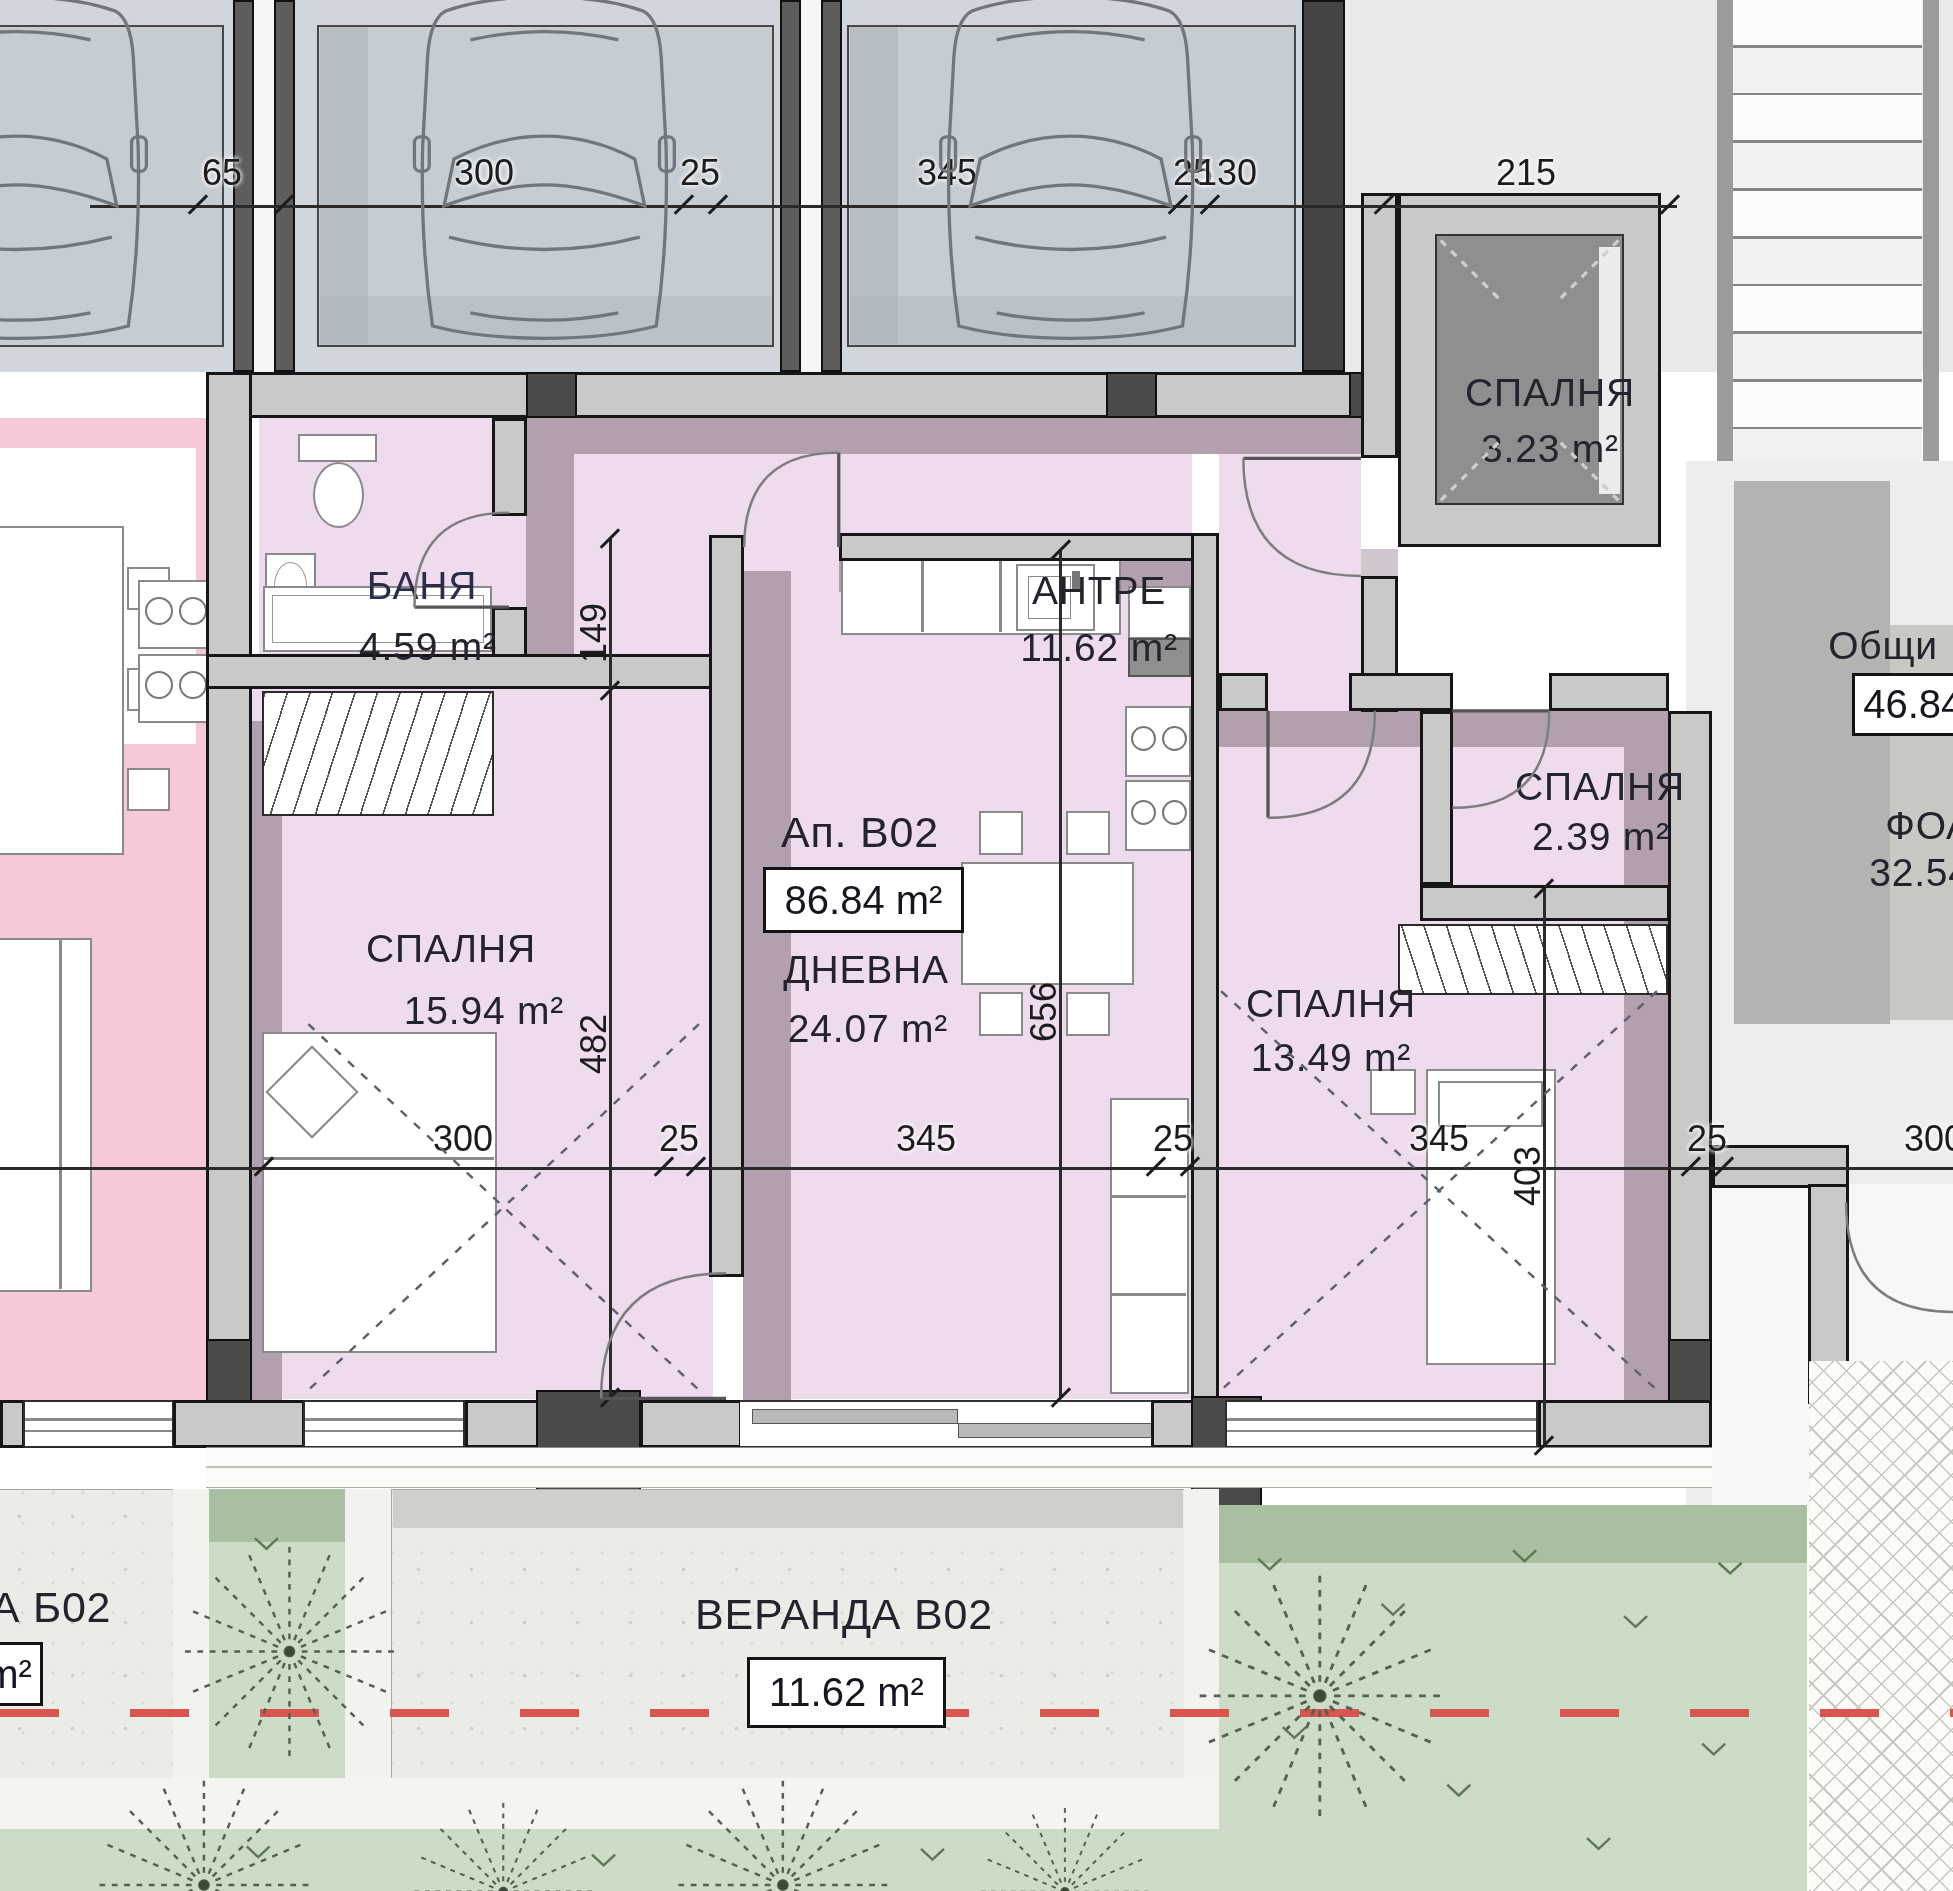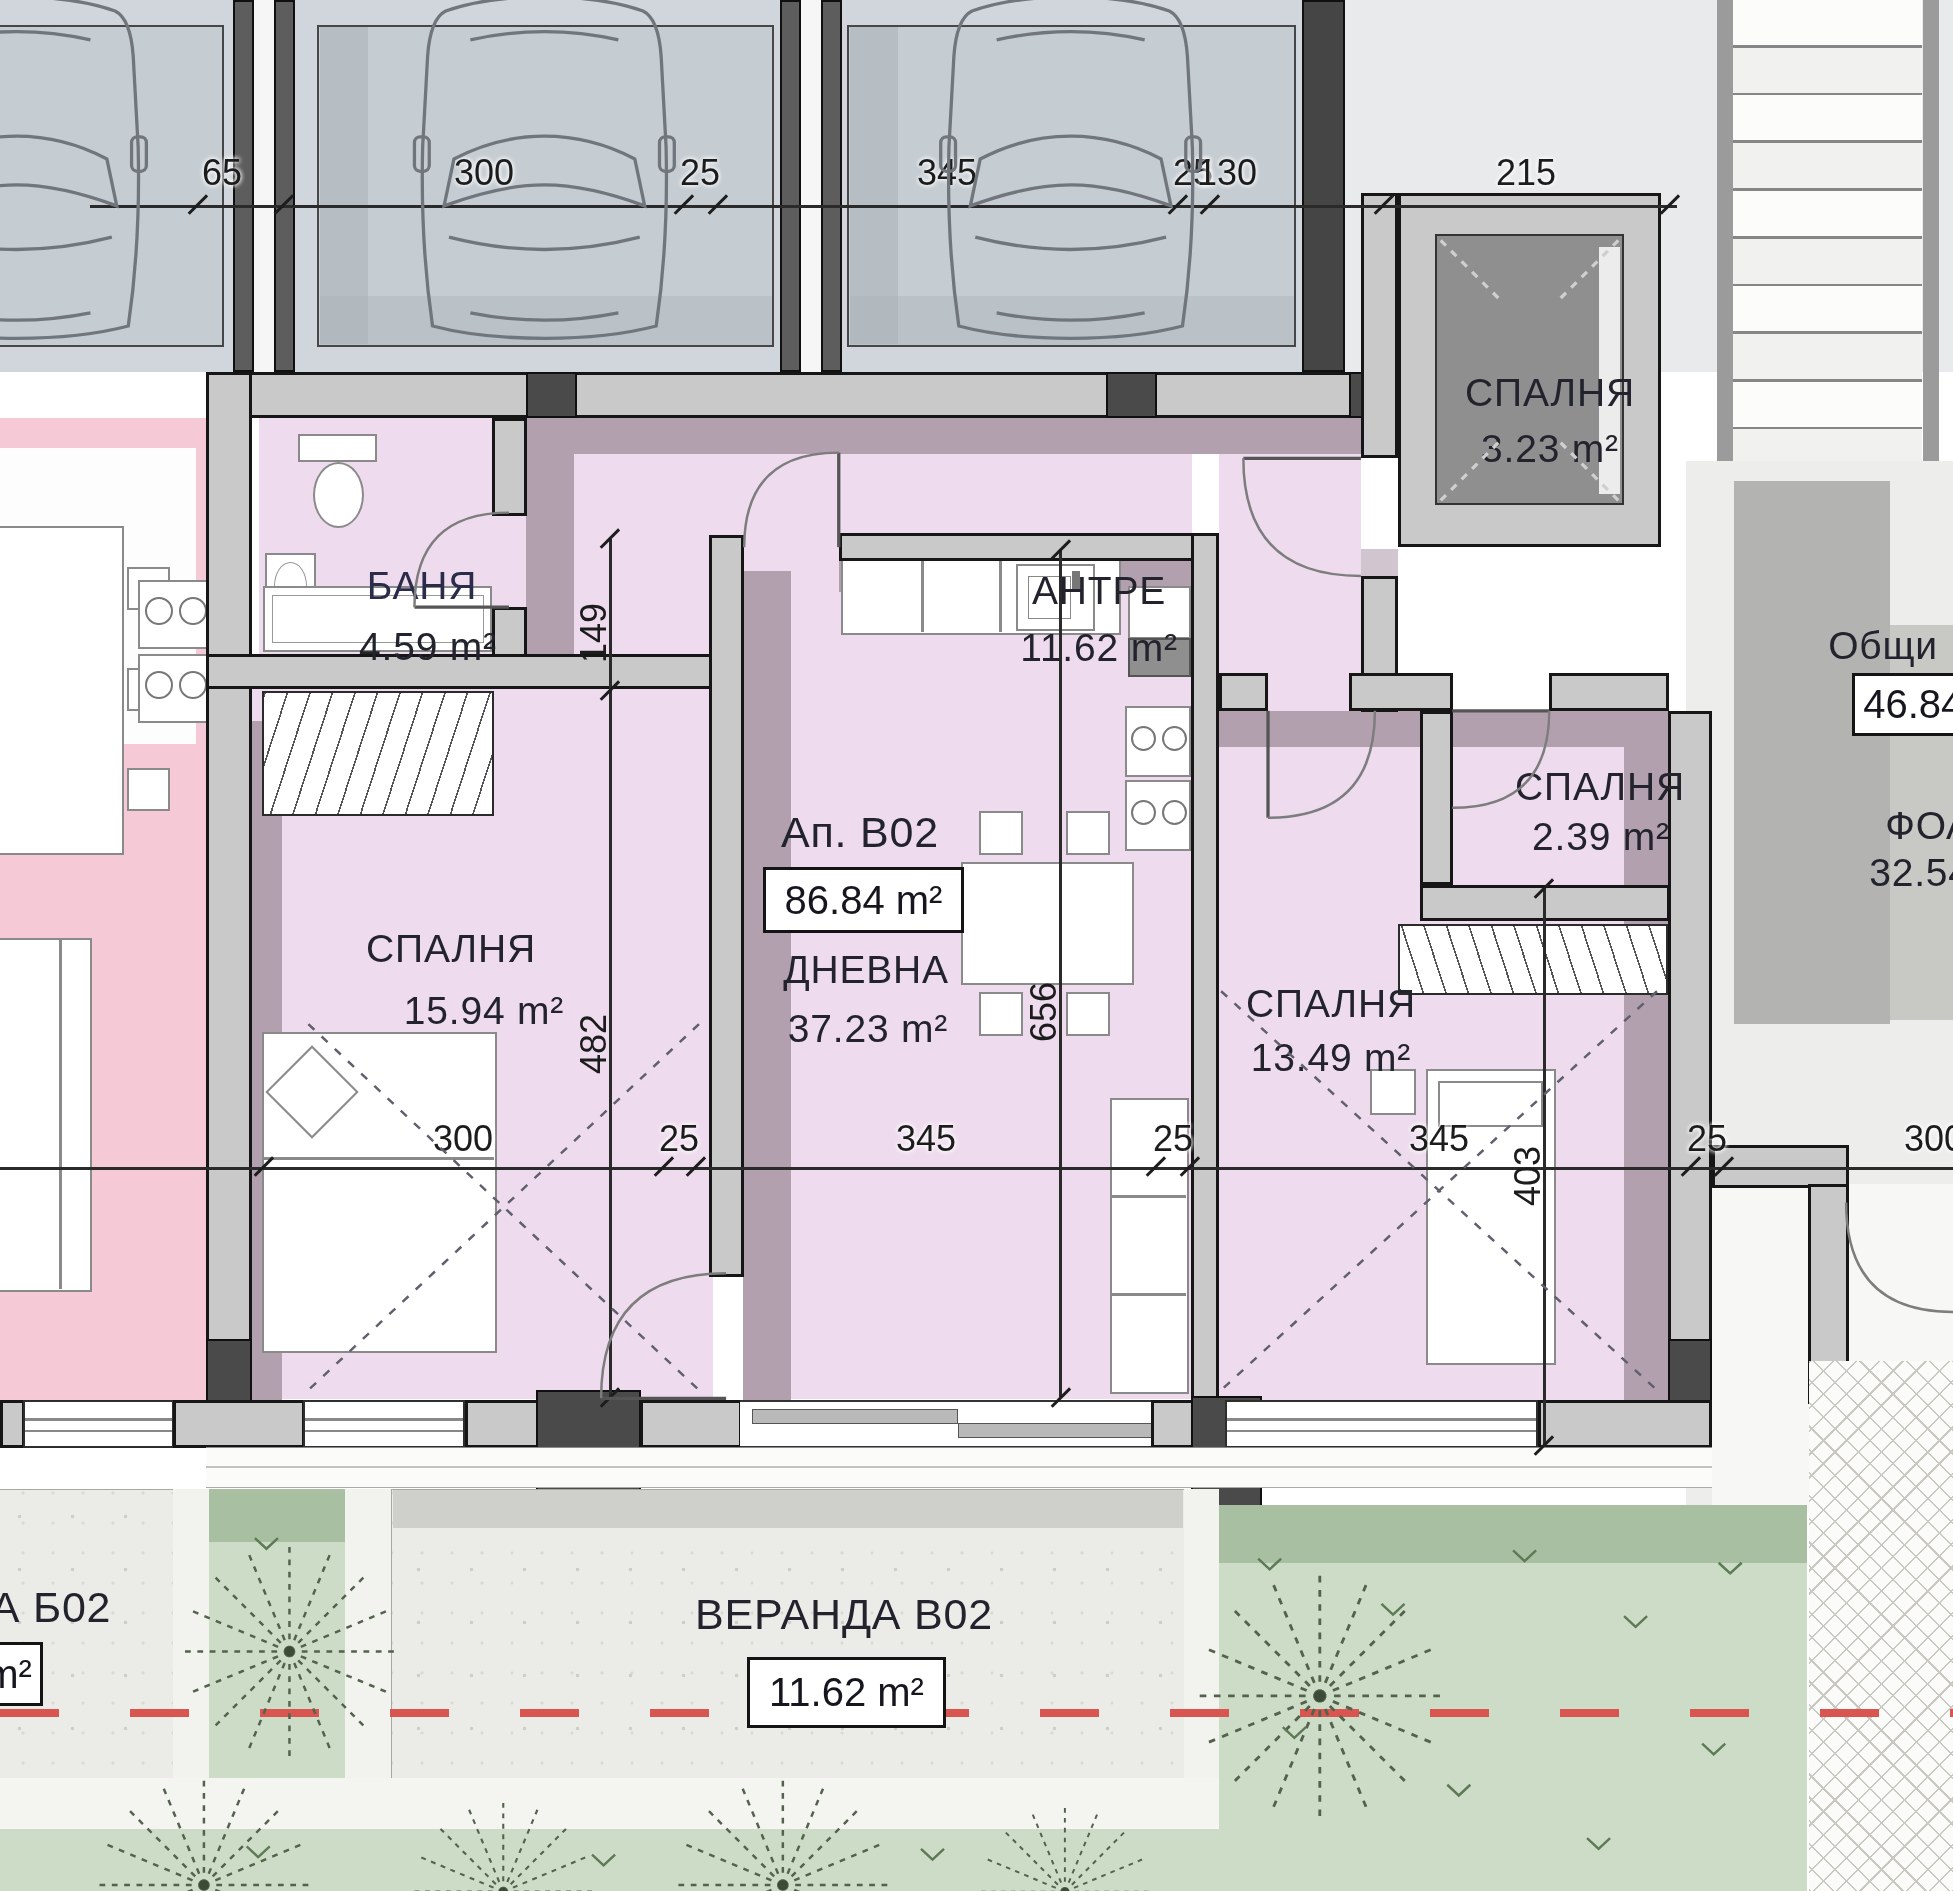--- a/index.html
+++ b/index.html
@@ -370,21 +370,21 @@
 
   <div class="lbl" style="left:422px;top:586px;color:#2b2b4a;">БАНЯ</div>
   <div class="lbl" style="left:428px;top:647px;">4.59 m²</div>
 
   <div class="lbl" style="left:860px;top:832px;font-size:43px;">Ап. B02</div>
   <div class="abox" style="left:763px;top:867px;width:201px;height:66px;">
     <span>86.84 m²</span>
   </div>
 
   <div class="lbl" style="left:866px;top:970px;">ДНЕВНА</div>
-  <div class="lbl" style="left:868px;top:1029px;">37.23 m²</div>
+  <div class="lbl" style="left:868px;top:1029px;">24.07 m²</div>
 
   <div class="lbl" style="left:451px;top:949px;">СПАЛНЯ</div>
   <div class="lbl" style="left:452px;top:1011px;margin-left:32px;">15.94 m²</div>
 
   <div class="lbl" style="left:1331px;top:1004px;">СПАЛНЯ</div>
   <div class="lbl" style="left:1331px;top:1058px;">13.49 m²</div>
 
   <div class="lbl" style="left:1600px;top:787px;">СПАЛНЯ</div>
   <div class="lbl" style="left:1601px;top:837px;text-align:right;">2.39 m²</div>
 

